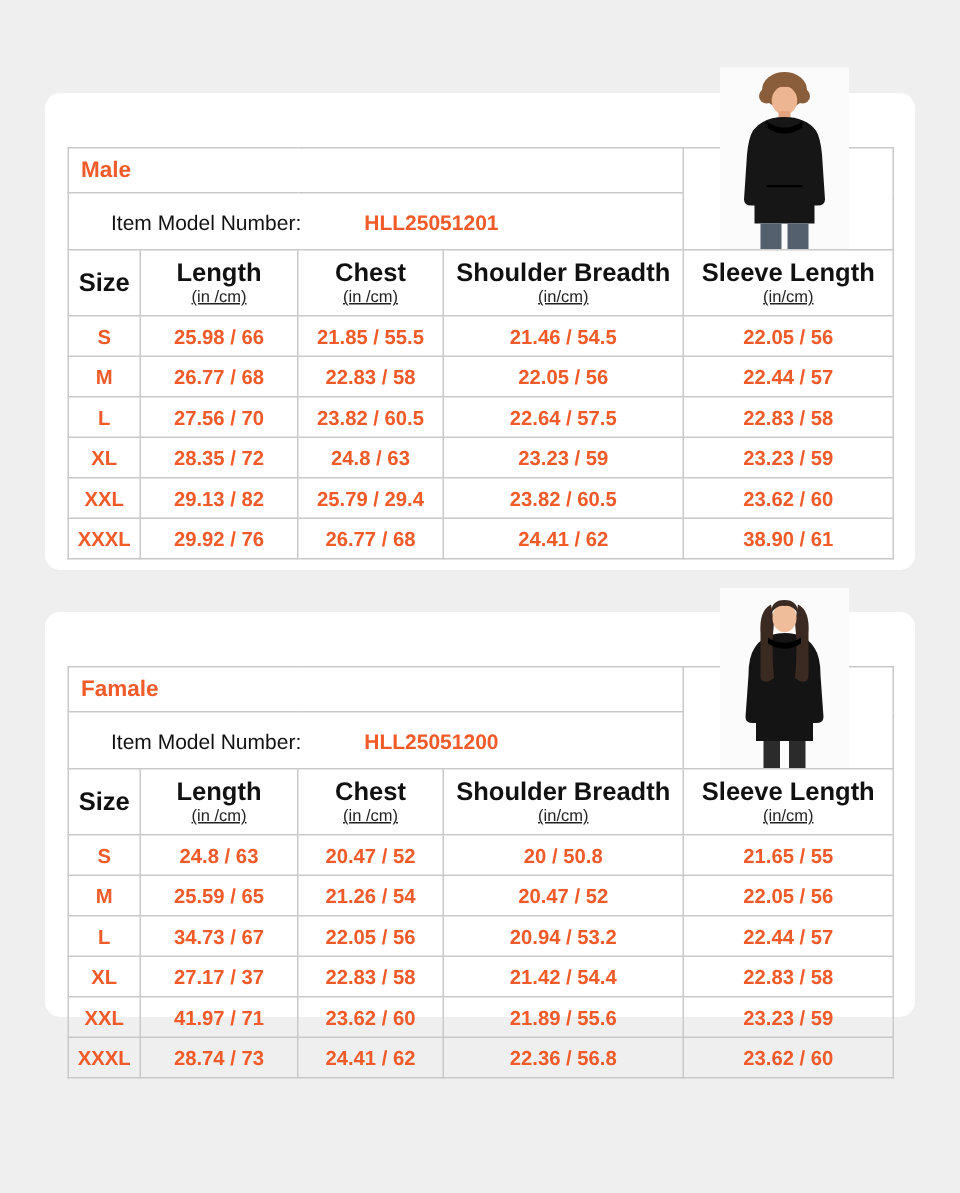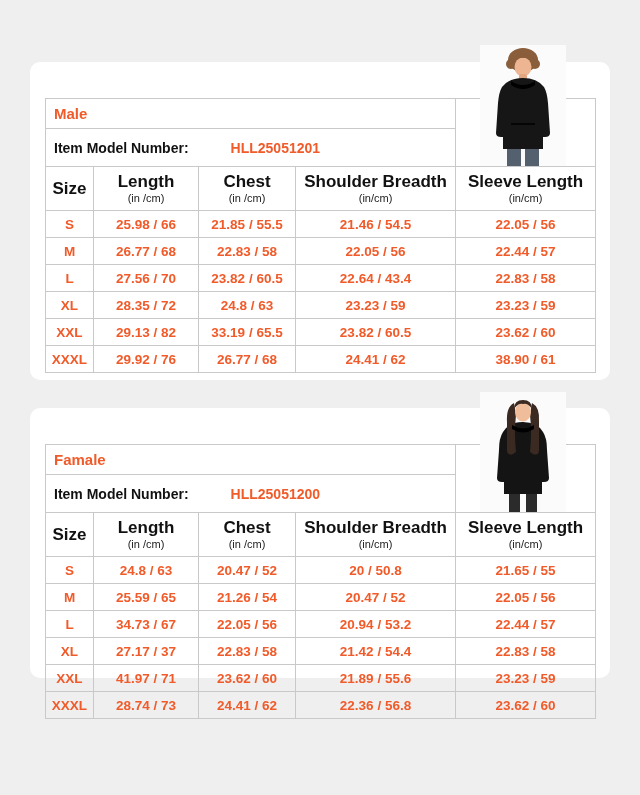--- a/index.html
+++ b/index.html
@@ -48,26 +48,26 @@
   .data-row td { height: 27px; }
 
   .gender-cell {
     text-align: left !important;
     padding-left: 8px;
     color: var(--accent);
     font-weight: bold;
     font-size: 15px;
   }
   .model-cell { text-align: left !important; padding-left: 8px; font-size: 14px; }
-  .model-label { color: var(--ink); font-weight: bold; }
+  .model-label { color: var(--ink); font-weight: normal; margin-left: 20px; }
   .model-value { color: var(--accent); font-weight: bold; margin-left: 42px; margin-top: 36px; }
 
   .header-row th { color: var(--ink); font-size: 13px; line-height: 1.25; }
   .col-title { font-weight: bold; font-size: 17px; }
-  .col-unit { font-weight: normal; font-size: 11px; color: #222; }
+  .col-unit { font-weight: normal; font-size: 11px; color: #222; text-decoration: underline; }
 
   .data-row td {
     color: var(--accent);
     font-weight: bold;
     font-size: 13.5px;
   }
 
   .photo-cell { background: #fff; }
 
   .model-photo {
@@ -155,34 +155,34 @@
           <td>M</td>
           <td>26.77 / 68</td>
           <td>22.83 / 58</td>
           <td>22.05 / 56</td>
           <td>22.44 / 57</td>
         </tr>
         <tr class="data-row">
           <td>L</td>
           <td>27.56 / 70</td>
           <td>23.82 / 60.5</td>
-          <td>22.64 / 43.4</td>
+          <td>22.64 / 57.5</td>
           <td>22.83 / 58</td>
         </tr>
         <tr class="data-row">
           <td>XL</td>
           <td>28.35 / 72</td>
           <td>24.8 / 63</td>
           <td>23.23 / 59</td>
           <td>23.23 / 59</td>
         </tr>
         <tr class="data-row">
           <td>XXL</td>
           <td>29.13 / 82</td>
-          <td>33.19 / 65.5</td>
+          <td>25.79 / 29.4</td>
           <td>23.82 / 60.5</td>
           <td>23.62 / 60</td>
         </tr>
         <tr class="data-row">
           <td>XXXL</td>
           <td>29.92 / 76</td>
           <td>26.77 / 68</td>
           <td>24.41 / 62</td>
           <td>38.90 / 61</td>
         </tr>

